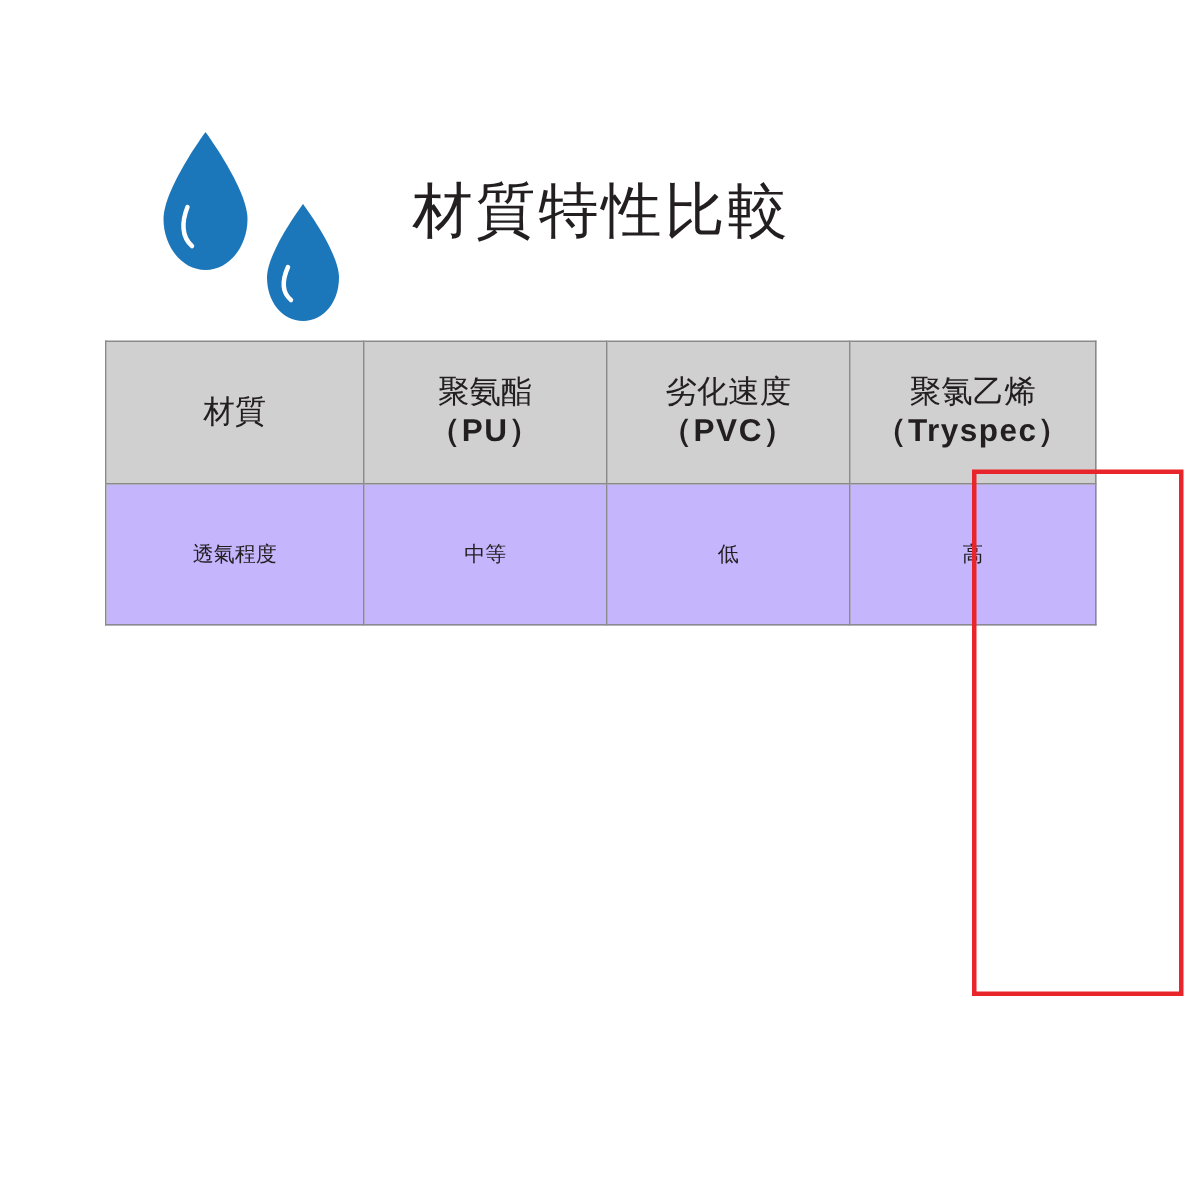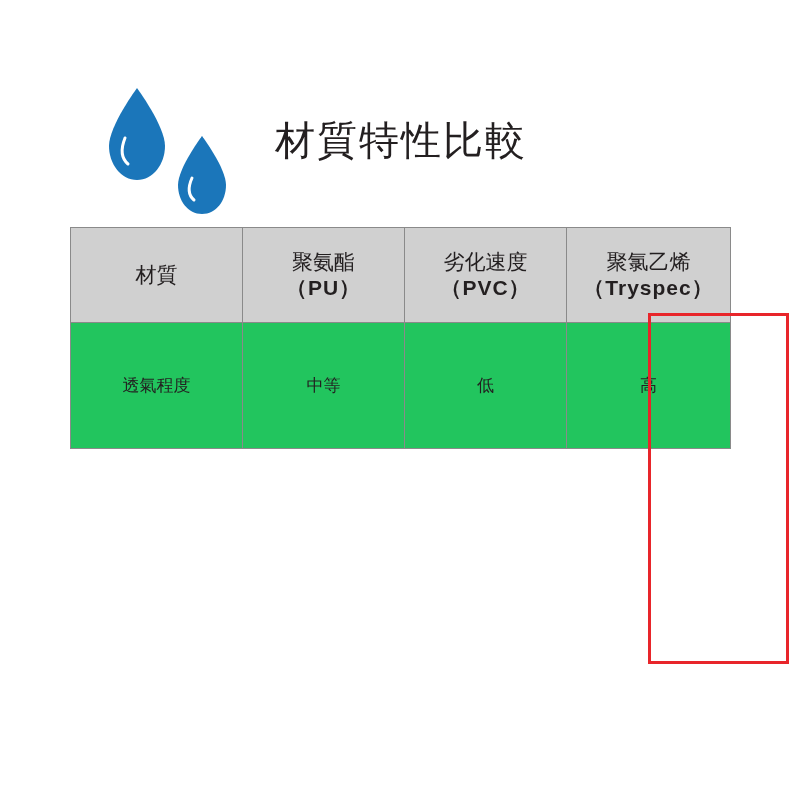--- a/index.html
+++ b/index.html
@@ -92,23 +92,23 @@
     padding: 4px 2px;
   }
   thead th .sub {
     display: block;
     letter-spacing: 1px;
     font-weight: bold;
   }
 
   tbody td {
     height: 89px;
-    font-size: 17px;
-    background: #22c55e;
-    padding: 18px;
+    font-size: 14px;
+    background: #c4b5fd;
+    padding: 2px;
   }
 
   col.c1 { width: 172px; }
   col.c2 { width: 162px; }
   col.c3 { width: 162px; }
   col.c4 { width: 164px; }
 
   
   .highlight-box {
     position: absolute;

